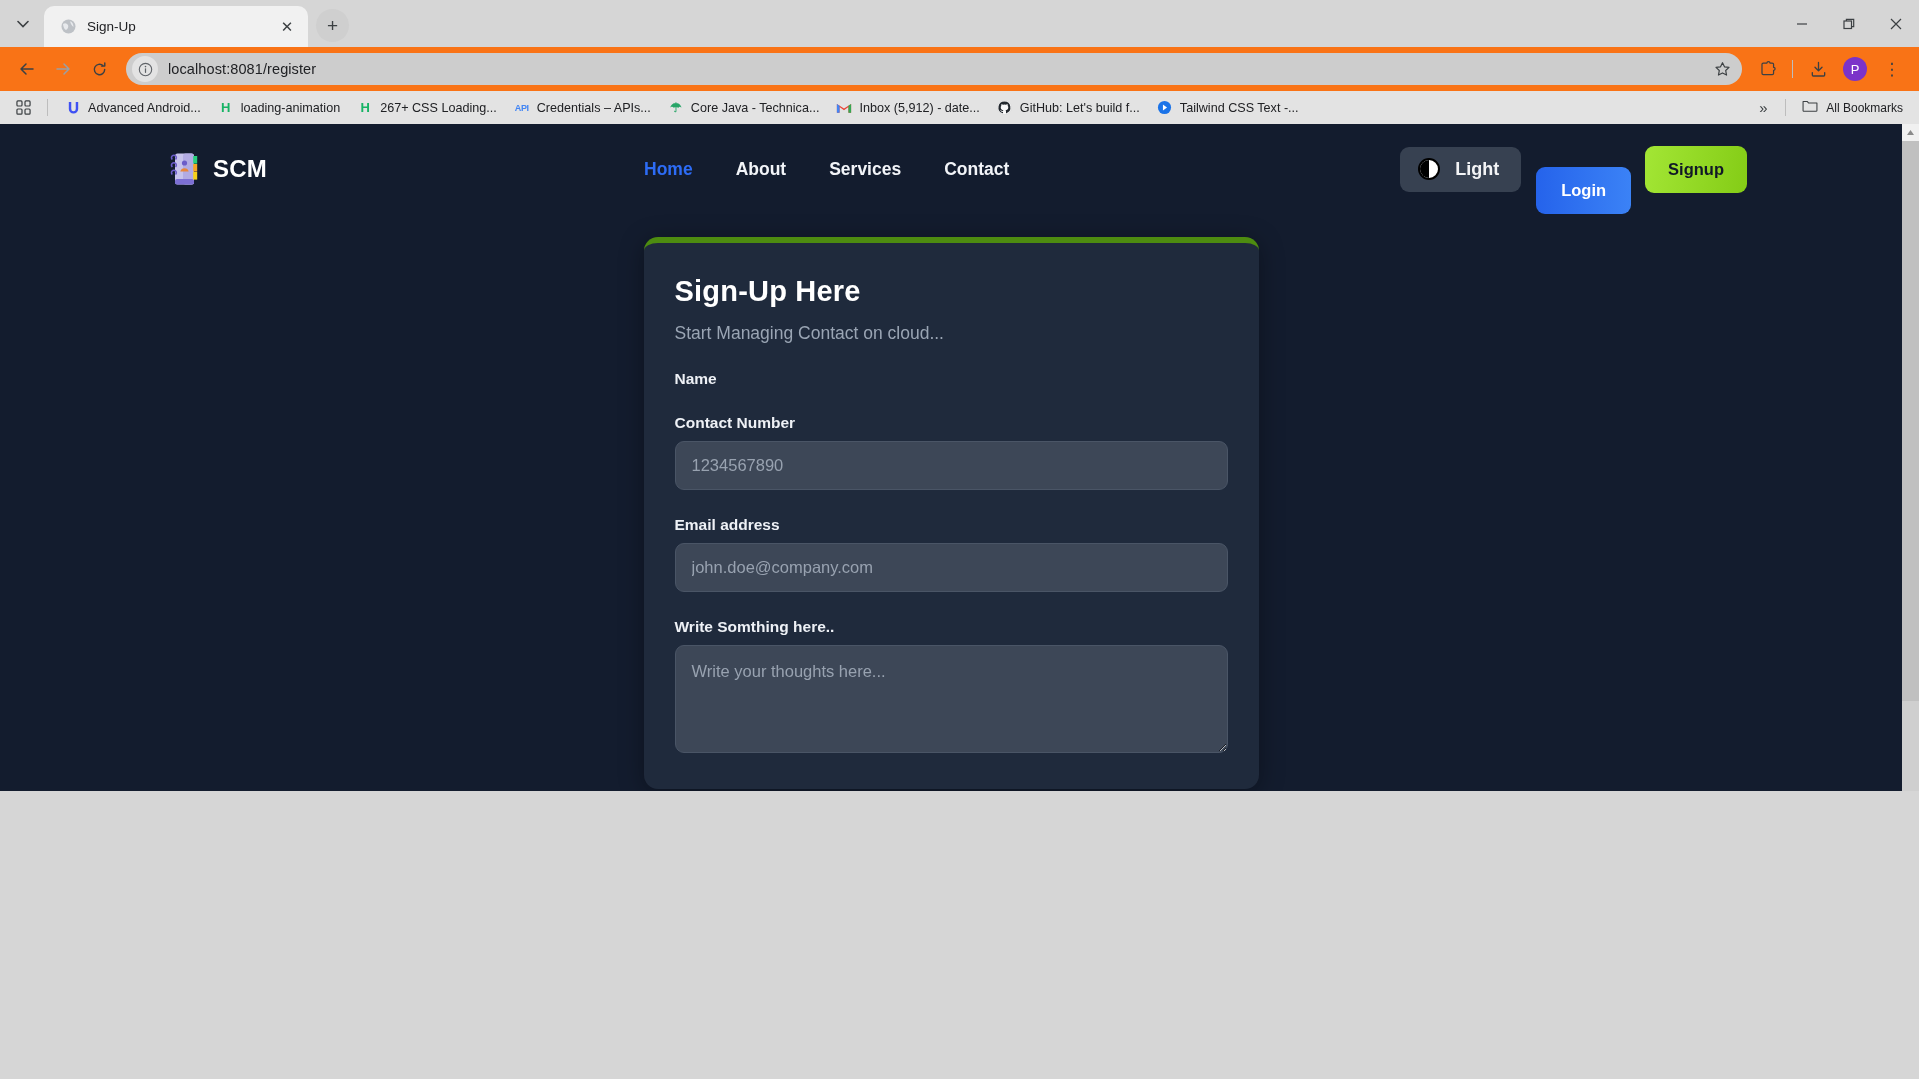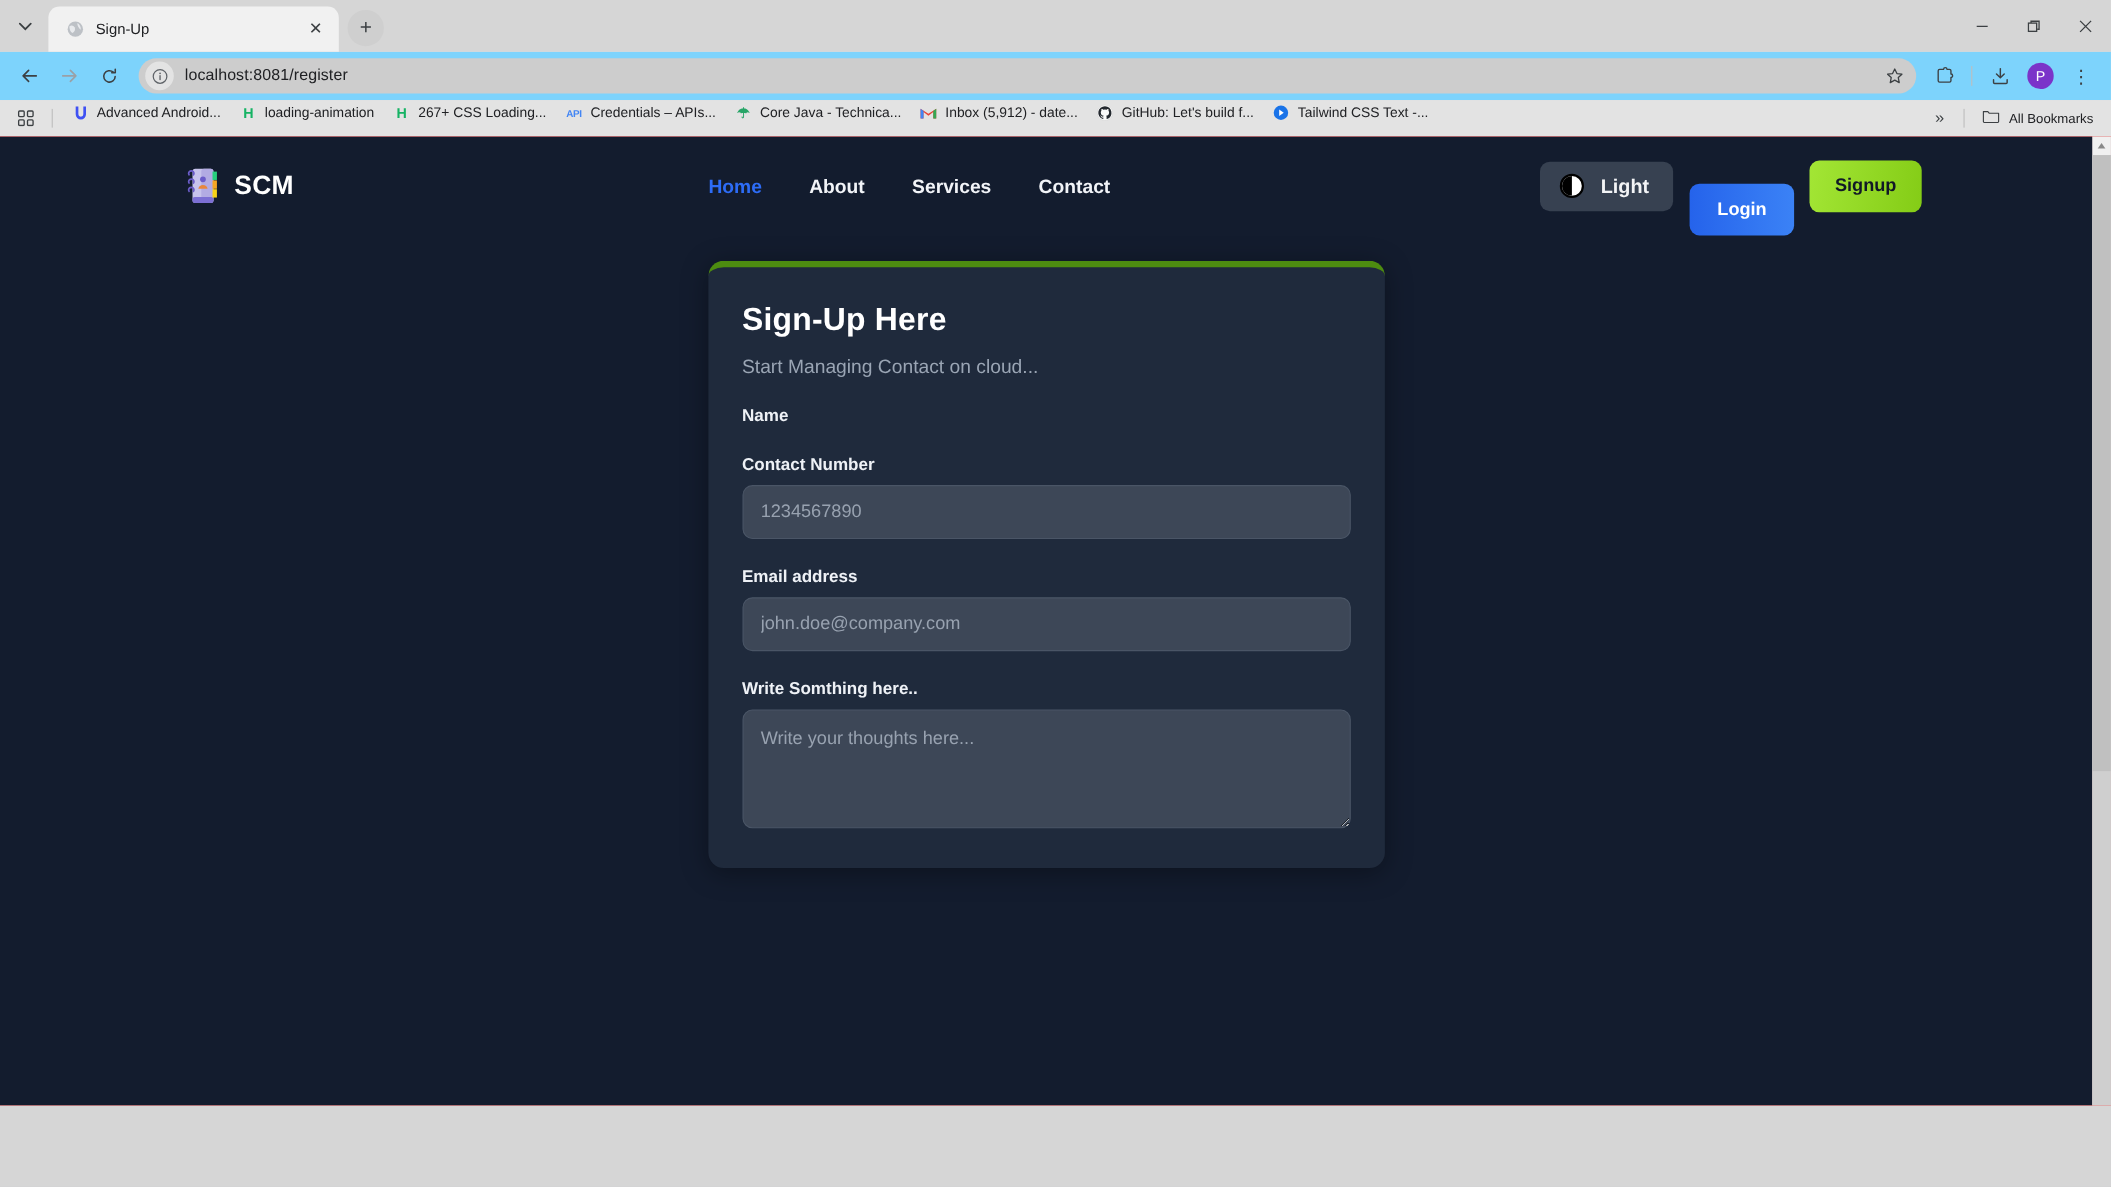--- a/index.html
+++ b/index.html
@@ -4,21 +4,21 @@
 <style>
   * { box-sizing: border-box; margin: 0; padding: 0; }
   html, body {
     width: 1919px; height: 1079px;
     overflow: hidden;
     font-family: "Liberation Sans", sans-serif;
     background: #d6d6d6;
   }
 
   
-  .browser { width: 1919px; height: 1005px; display: flex; flex-direction: column; background:#e3e3e3; }
+  .browser { width: 1919px; height: 791px; display: flex; flex-direction: column; background:#e3e3e3; }
 
   
   .tabstrip {
     height: 47px; background:#d6d6d6;
     display:flex; align-items:flex-end; padding-left:6px; position:relative;
   }
   .tab-list-btn {
     width:34px; height:34px; margin-bottom:6px; margin-right:4px;
     display:flex; align-items:center; justify-content:center;
     border-radius:50%; color:#3c4043;
@@ -40,21 +40,21 @@
   }
   .newtab {
     width:33px; height:33px; margin:0 0 5px 8px; border-radius:50%;
     background:#cfcfcf; display:flex; align-items:center; justify-content:center;
     color:#3c4043; font-size:19px; line-height:1;
   }
   .winctrls { position:absolute; right:0; top:0; height:47px; display:flex; }
   .winbtn { width:47px; height:47px; display:flex; align-items:center; justify-content:center; color:#3c4043; }
 
   
-  .toolbar { height:44px; background:#7dd3fc; display:flex; align-items:center; padding:0 10px; gap:2px; }
+  .toolbar { height:44px; background:#f97316; display:flex; align-items:center; padding:0 10px; gap:2px; }
   .navbtn { width:34px; height:34px; display:flex; align-items:center; justify-content:center; border-radius:50%; color:#3c4043; }
   .navbtn.disabled { color:#9aa0a6; }
   .omnibox {
     flex:1; height:32px; background:#cdcdcd; border-radius:16px;
     display:flex; align-items:center; padding:0 6px 0 6px; margin-left:8px; margin-right:6px;
   }
   .omni-icon {
     width:26px; height:26px; border-radius:50%; background:#e3e3e3;
     display:flex; align-items:center; justify-content:center; margin-right:10px; color:#5f6368;
   }
@@ -65,21 +65,21 @@
     width:24px; height:24px; border-radius:50%; background:#7b33c9;
     color:#fff; font-size:13px; display:flex; align-items:center; justify-content:center;
     margin:0 6px; font-weight:500;
   }
 
   
   .bookmarks { height:33px; background:#e3e3e3; display:flex; align-items:center; padding:0 8px; gap:1px; }
   .bm-apps { width:30px; height:26px; display:flex; align-items:center; justify-content:center; color:#3c4043; }
   .bm-sep { width:1px; height:17px; background:#bdbdbd; margin:0 8px; }
   .bm {
-    display:flex; gap:7px; height:26px; padding:0 8px;
+    display:flex; align-items:center; gap:7px; height:26px; padding:0 8px;
     border-radius:6px; font-size:12.6px; color:#202124; white-space:nowrap;
   }
   .bm .bmico { width:16px; height:16px; flex:0 0 16px; display:flex; align-items:center; justify-content:center; font-size:13px; font-weight:bold; }
   .bm-overflow { margin-left:auto; display:flex; align-items:center; gap:0; }
   .chev2 { width:28px; height:26px; display:flex; align-items:center; justify-content:center; color:#3c4043; font-size:15px; }
   .allbm { display:flex; align-items:center; gap:8px; padding:0 8px; height:26px; border-radius:6px; font-size:12px; color:#202124; }
 
   
   .viewport { flex:1; display:flex; background:#ef4444; position:relative; overflow:hidden; }
   .page { flex:1; overflow:hidden; position:relative; background:#131c2e; }

